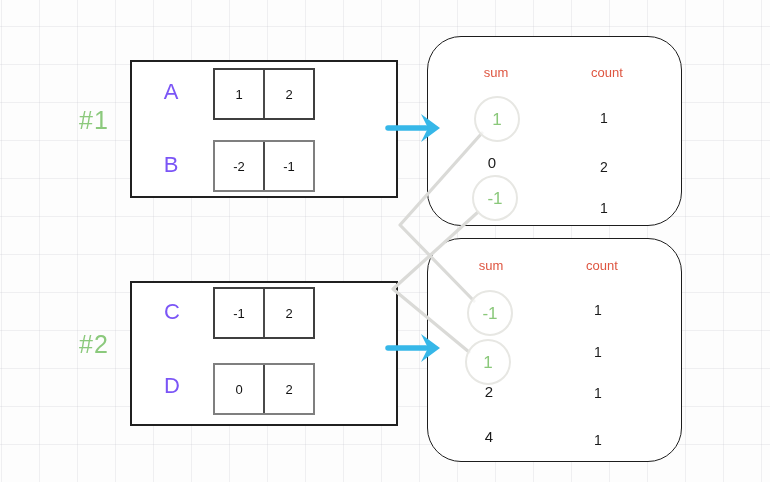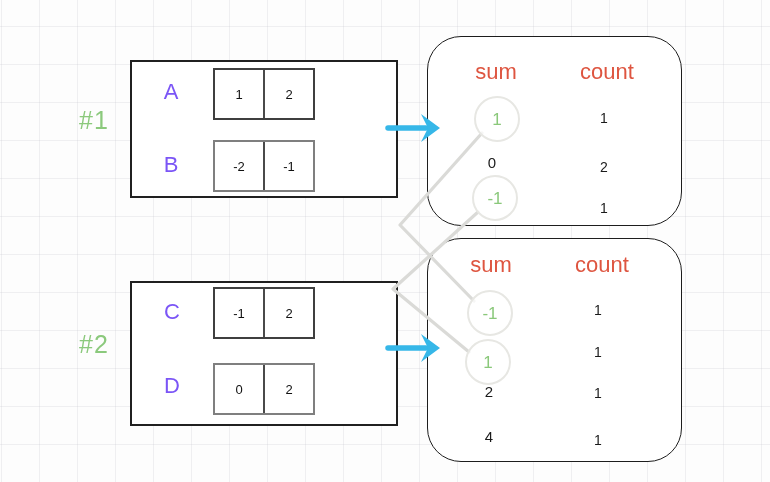--- a/index.html
+++ b/index.html
@@ -22,21 +22,21 @@
     position:absolute; background:#ffffff;
     border:2px solid #202020;
   }
   .round-box {
     position:absolute; background:#ffffff;
     border:1.6px solid #1d1d1d; border-radius:34px;
   }
 
   .ex-label { color:#8bc97c; font-size:25px; font-weight:500; letter-spacing:1px; }
   .arr-letter { color:#7b55f6; font-size:22px; font-weight:500; }
-  .hdr { color:#de5540; font-size:22px; font-weight:500;text-align:right; }
+  .hdr { color:#de5540; font-size:13px; font-weight:500;text-align:right; }
   .sum-green { color:#8ac87a; font-size:17px; font-weight:500; }
   .sum-black { color:#1a1a1a; font-size:15px; }
   .count-val { color:#1a1a1a; font-size:14px; }
 
   .cells { position:absolute; display:flex; background:#fff; }
   .cells.dark { border:2.5px solid #3f3f3f; }
   .cells.gray { border:2.5px solid #7f7f7f; }
   .cell {
     width:48px; height:48px;
     display:flex; align-items:center; justify-content:center;

